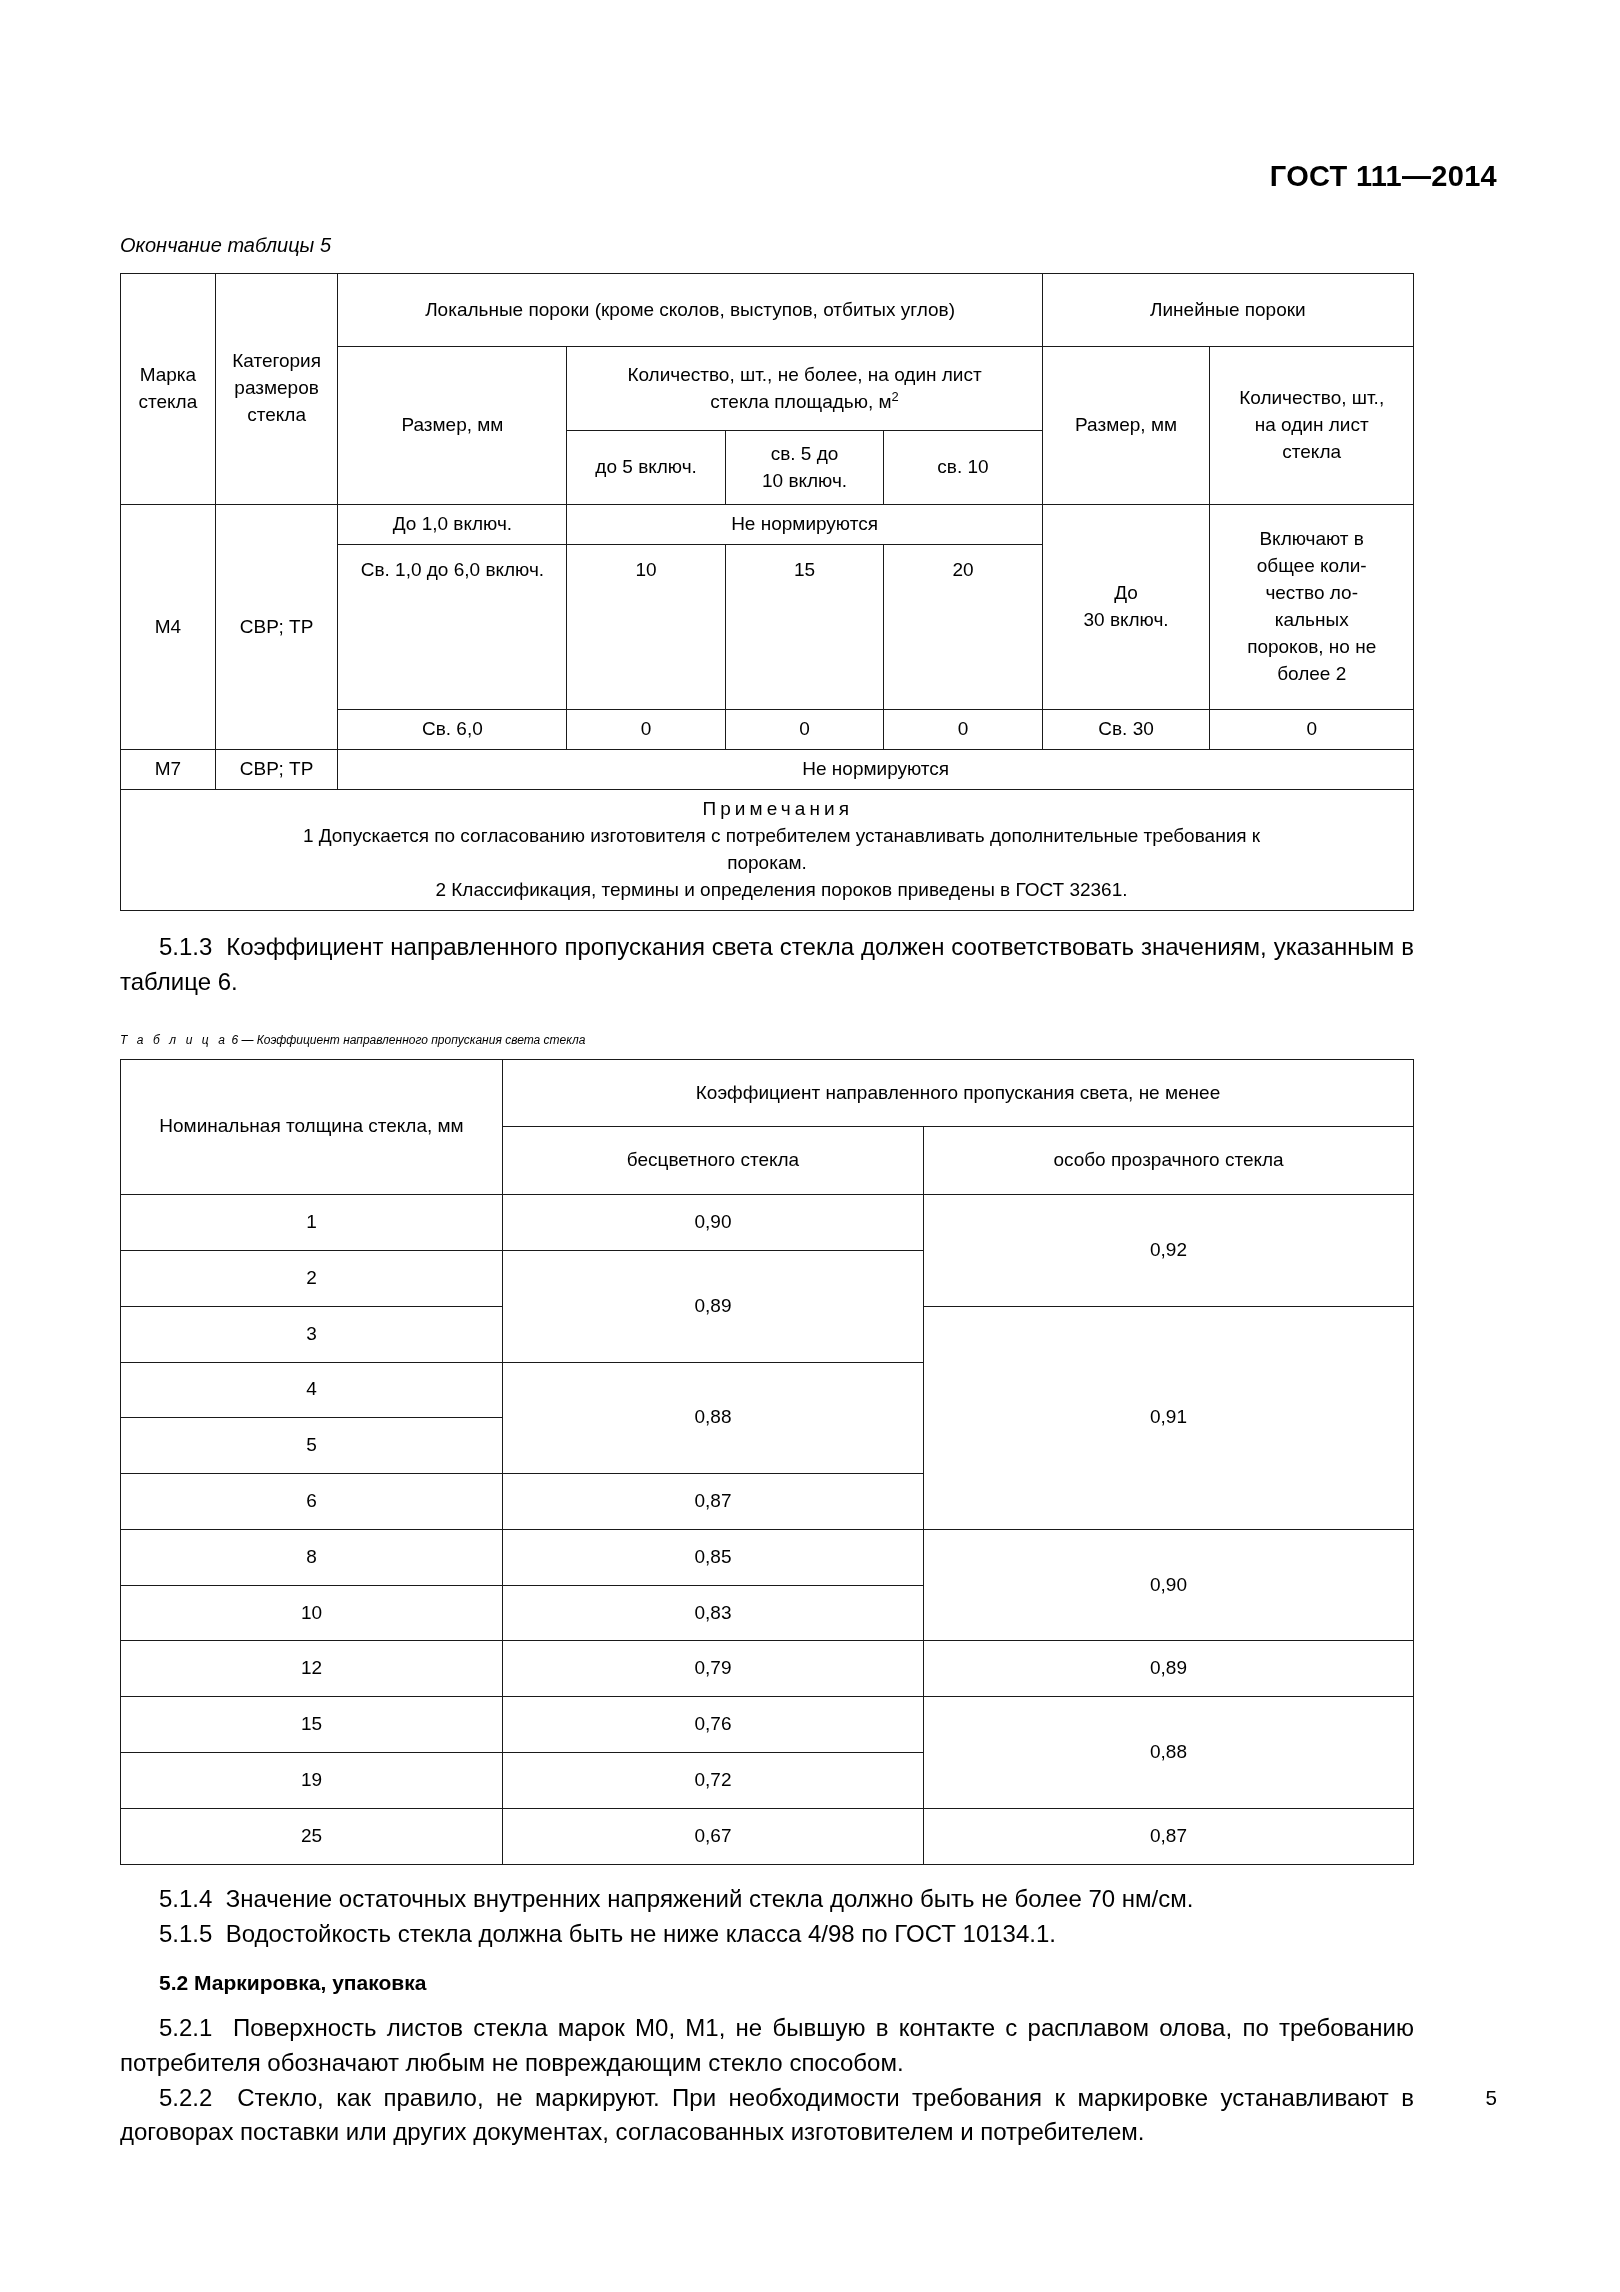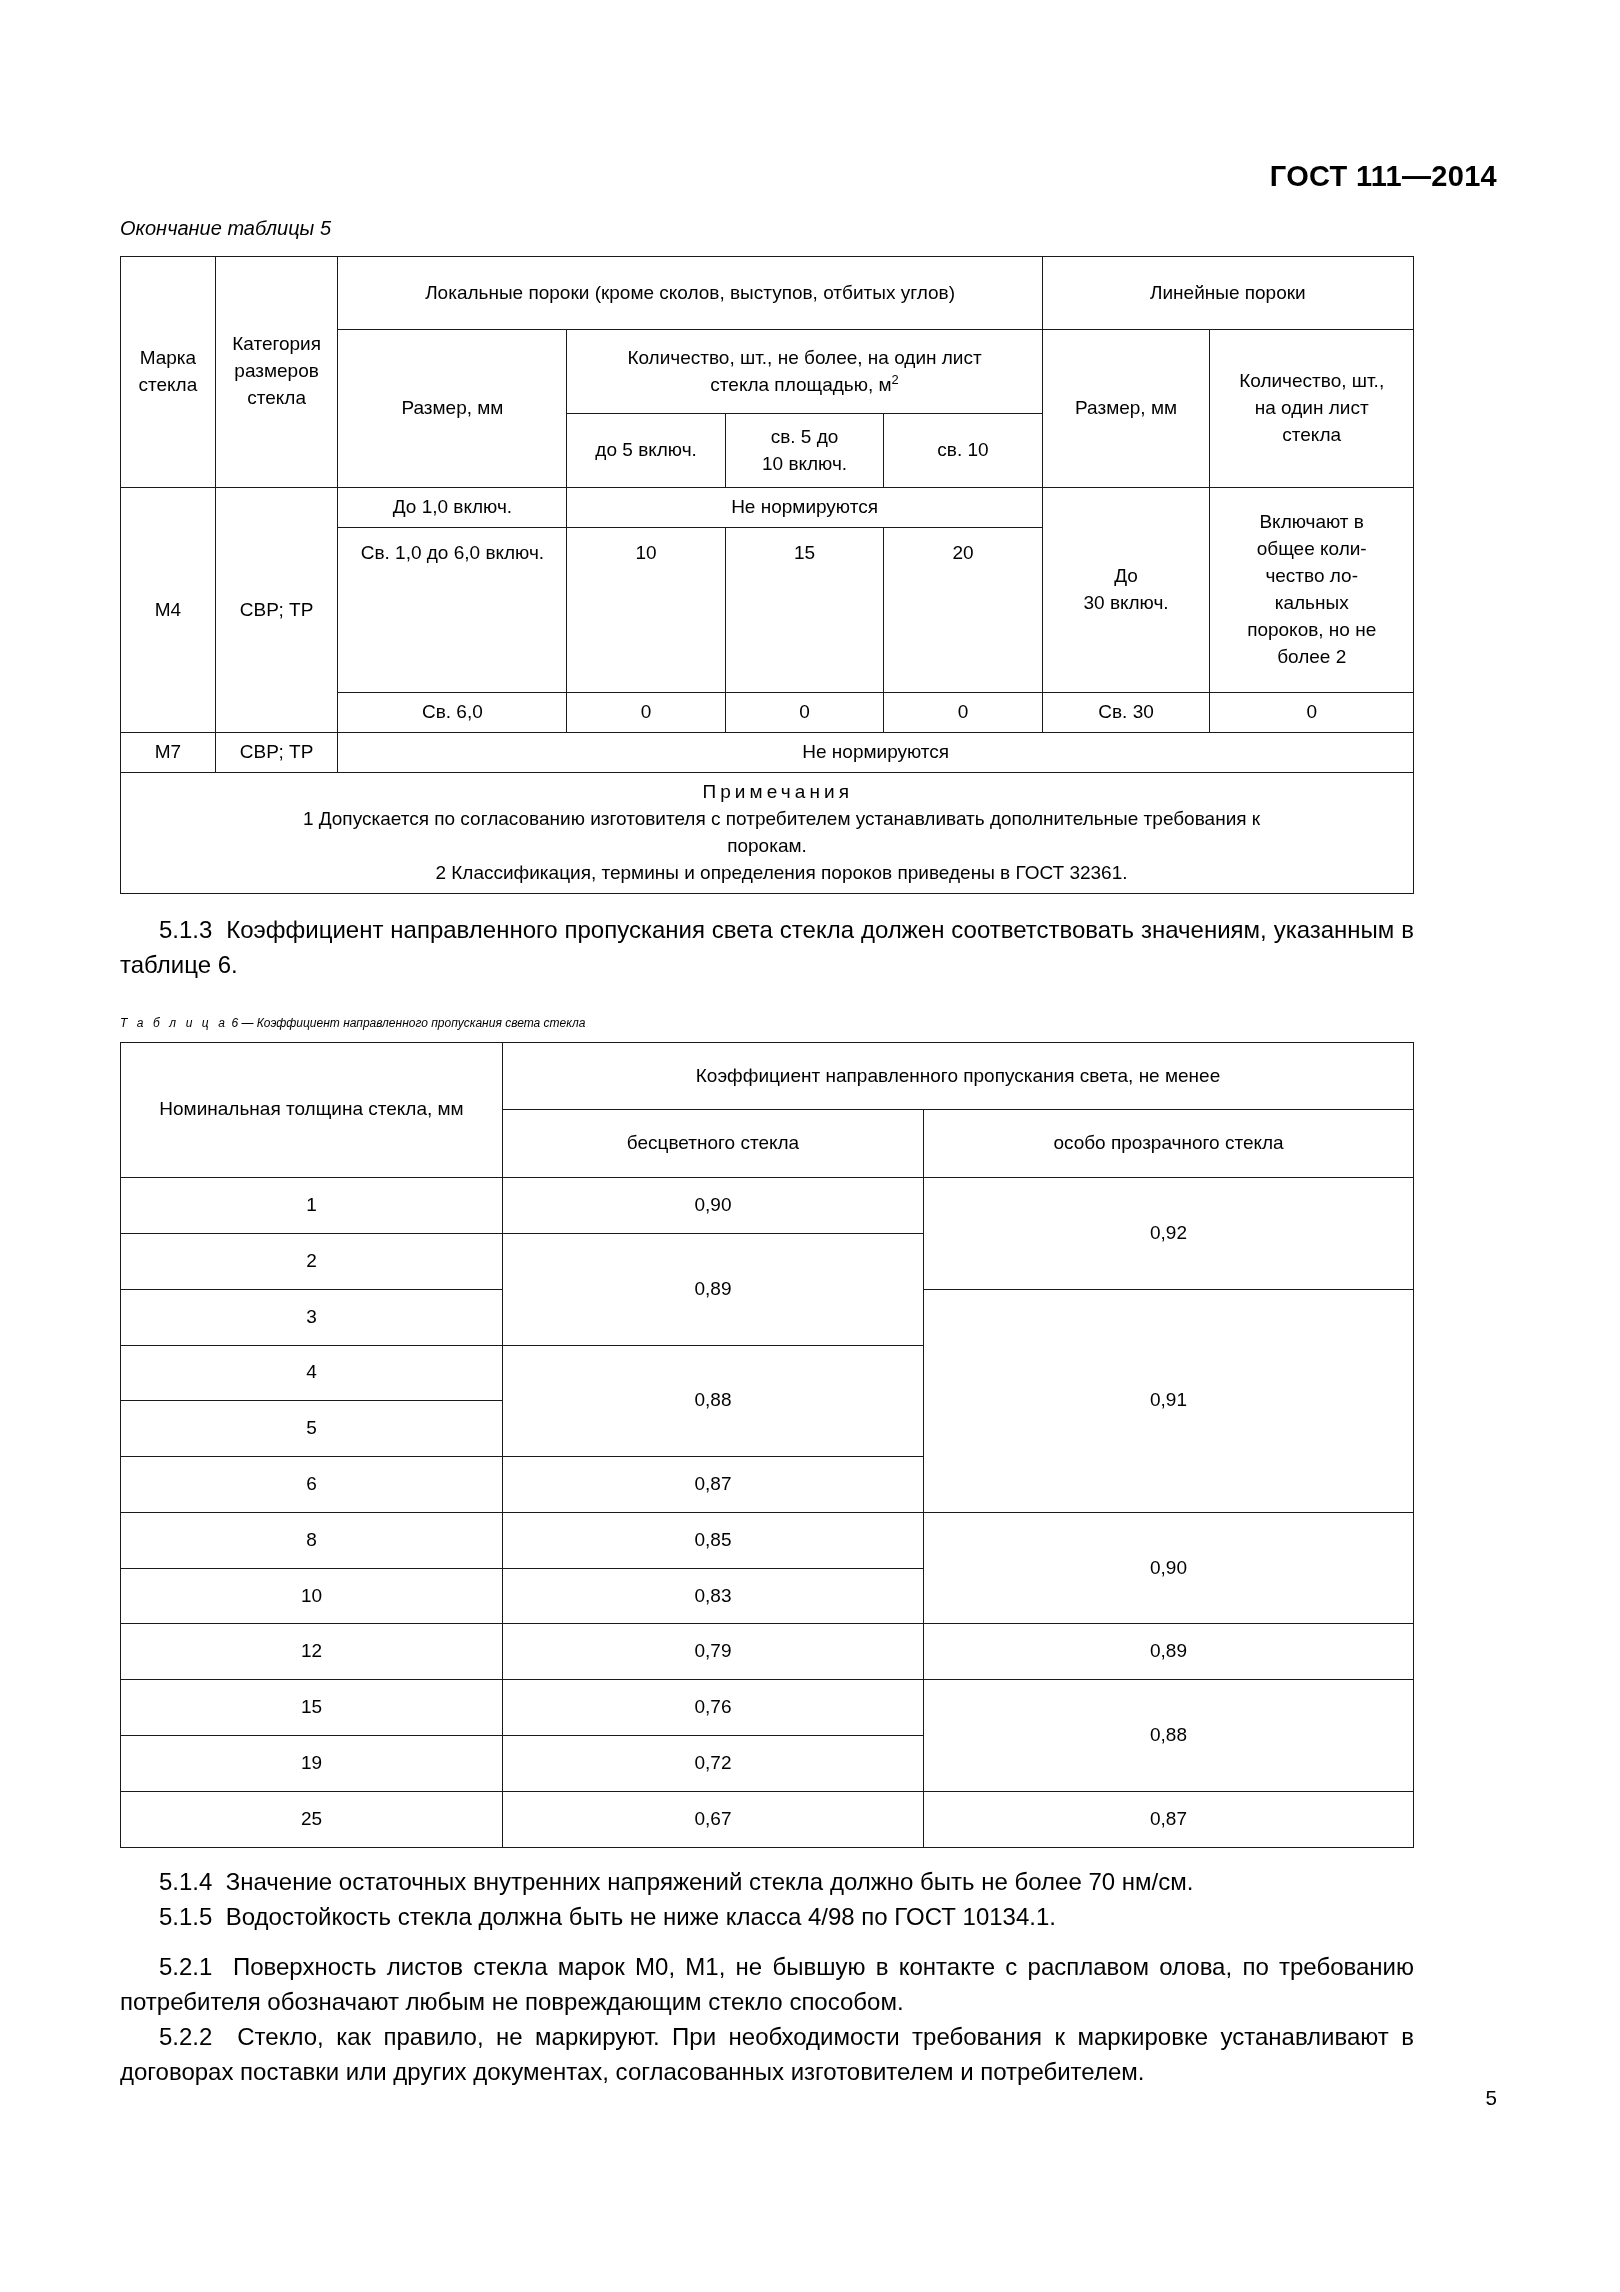--- a/index.html
+++ b/index.html
@@ -28,21 +28,21 @@
     top: 160px;
     right: 123px;
     font-size: 29px;
     font-weight: bold;
     letter-spacing: 0.3px;
     white-space: nowrap;
   }
   .content {
     position: absolute;
     left: 120px;
-    top: 217px;
+    top: 234px;
     width: 1294px;
   }
   .tbl-caption-italic {
     font-style: italic;
     font-size: 20px;
     margin: 0 0 15.7px 0;
   }
   .tbl-caption {
     font-size: 12px;
     margin: 0 0 11.8px 0;
@@ -318,20 +318,21 @@
       </tbody>
     </table>
 
     <div class="after-table">
       <p class="body"><span class="ind"></span><span>5.1.4</span>&nbsp;&nbsp;<span>Значение остаточных внутренних напряжений стекла должно быть не более 70 нм/см.</span></p>
     </div>
     <div>
       <p class="body"><span class="ind"></span><span>5.1.5</span>&nbsp;&nbsp;<span>Водостойкость стекла должна быть не ниже класса 4/98 по ГОСТ 10134.1.</span></p>
     </div>
 
+    <div class="sec-head">5.2  Маркировка, упаковка</div>
 
     <div style="margin-top:15.7px">
       <p class="body"><span class="ind"></span><span>5.2.1</span>&nbsp;&nbsp;<span>Поверхность листов стекла марок М0, М1, не бывшую в контакте с расплавом олова, по требованию потребителя обозначают любым не повреждающим стекло способом.</span></p>
     </div>
     <div>
       <p class="body"><span class="ind"></span><span>5.2.2</span>&nbsp;&nbsp;<span>Стекло, как правило, не маркируют. При необходимости требования к маркировке устанавливают в договорах поставки или других документах, согласованных изготовителем и потребителем.</span></p>
     </div>
 
   </div>
 

